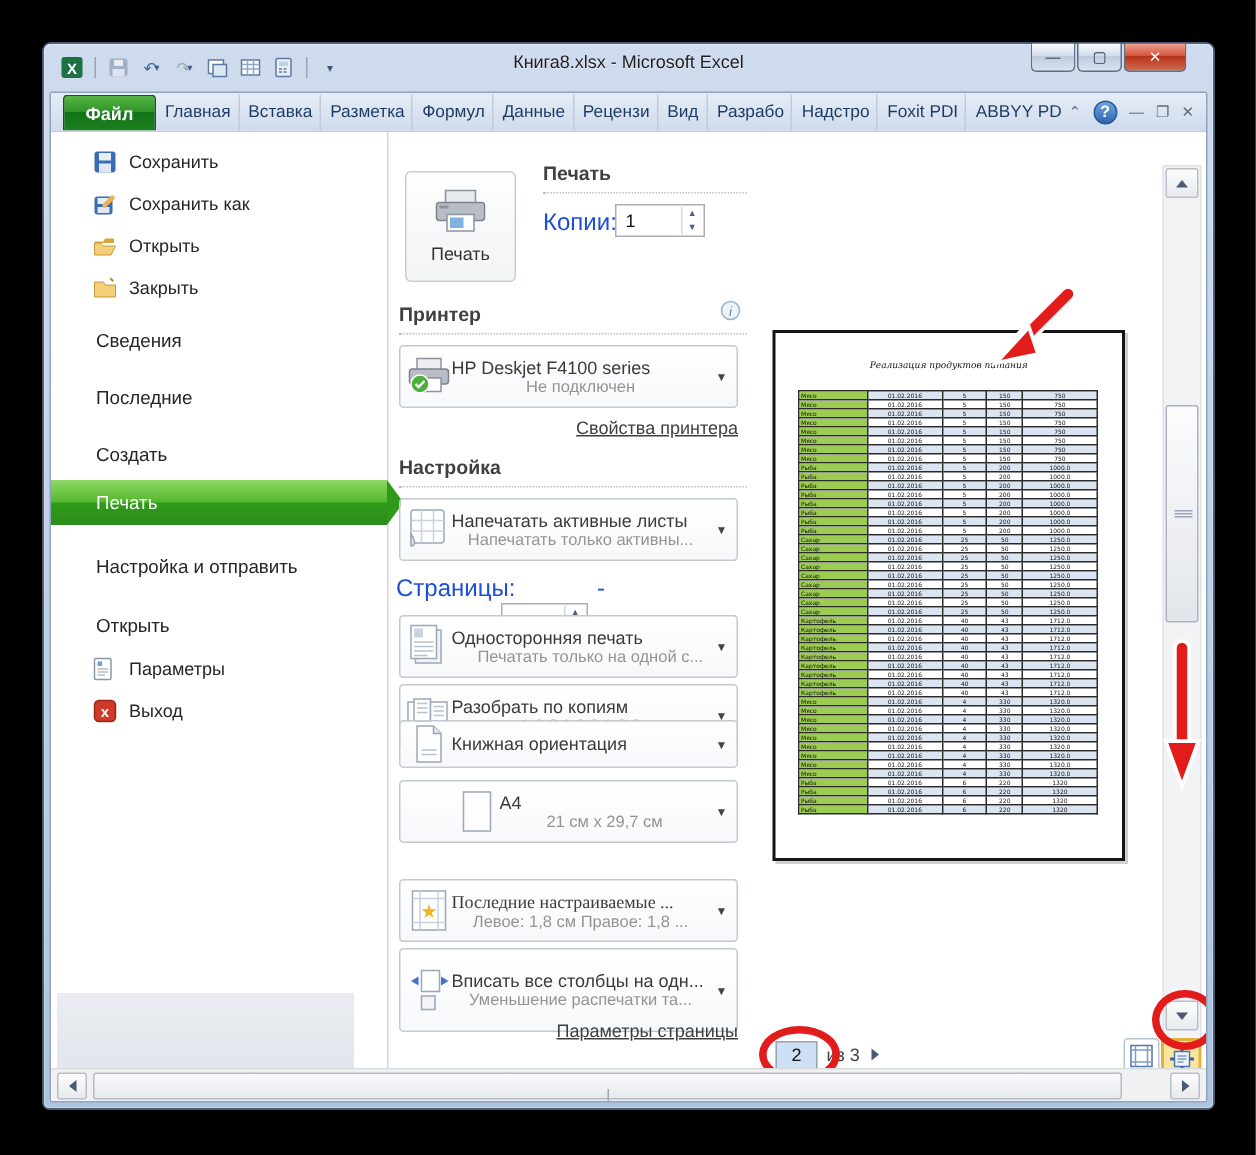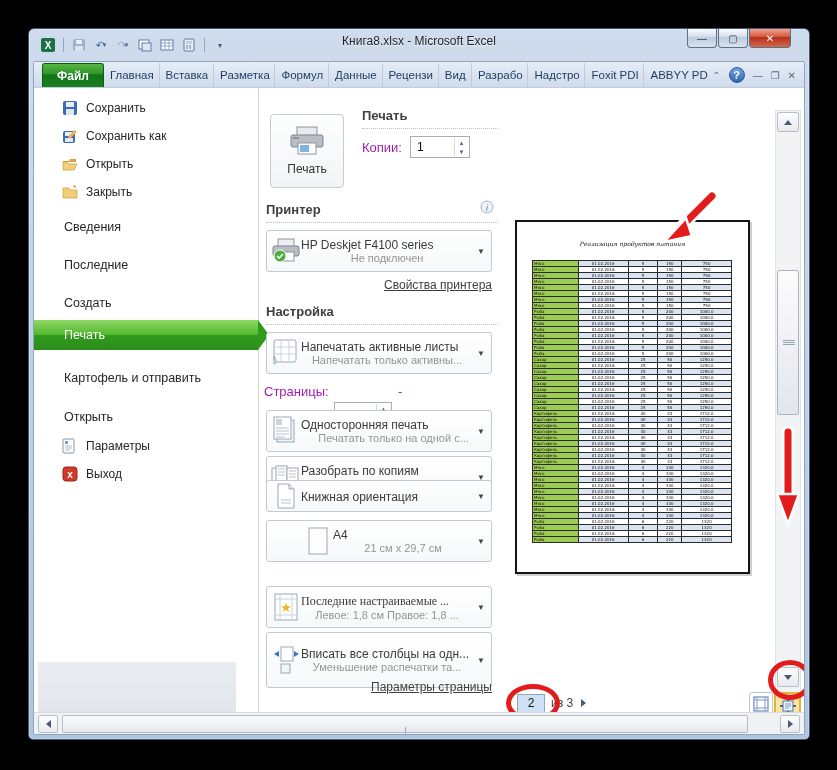--- a/index.html
+++ b/index.html
@@ -57,21 +57,21 @@
   .spin span { flex:1; display:flex; align-items:center; justify-content:center; font-size:6px; color:#44618c; }
   .num { font-size:12px; padding:3px 16px 0 6px; color:#111; }
   .link { font-size:12px; color:#3e3e3e; text-decoration:underline; }
   .dd { left:2px; width:226px; border:1px solid #c2c9d2; border-radius:3px; background:linear-gradient(#fff,#f7f8fa);
     display:flex; align-items:center; padding:2px 6px 2px 4px; }
   .dd .ic { width:30px; flex:0 0 auto; display:flex; align-items:center; justify-content:center; }
   .dd .tx { flex:1 1 auto; overflow:hidden; }
   .dd .t1 { font-size:12px; color:#3b3b3b; white-space:nowrap; }
   .dd .t2 { font-size:11px; color:#949494; white-space:nowrap;text-align:center; }
   .dd .car { flex:0 0 auto; font-size:8px; color:#444; margin-left:4px; }
-  .lbl { font-size:13px; color:#a21caf; }
+  .lbl { font-size:16px; color:#1d4ed8; }
   
   .preview { position:absolute; left:468px; top:0; bottom:0; right:0; background:#fff; }
   .page { position:absolute; left:13px; top:132px; width:235px; height:354px; background:#fff; border:2px solid #151515;
     box-shadow:2px 2px 0 rgba(120,120,120,0.35); }
   .page-title { position:absolute; left:0; right:0; top:18px; text-align:center; font-style:italic; font-size:6px; color:#111;
     font-family:"DejaVu Serif", serif; }
   .ptable { position:absolute; left:15px; top:38px; width:200px; border-collapse:collapse; font-family:"DejaVu Sans", sans-serif;
     font-size:4px; color:#111; }
   .ptable td { border:1px solid #2a2a2a; height:5px; line-height:5px; padding:0 1px; text-align:center; overflow:hidden; white-space:nowrap; }
   .ptable td.c0 { background:#9ccc52; text-align:left; width:46px; }
@@ -237,21 +237,21 @@
         <div class="side-nav" style="top:166px;">
           <span>Последние</span>
         </div>
         <div class="side-nav" style="top:204px;">
           <span>Создать</span>
         </div>
         <div class="side-nav active" style="top:232px;">
           <span>Печать</span>
         </div>
         <div class="side-nav" style="top:279px;">
-          <span>Картофель и отправить</span>
+          <span>Настройка и отправить</span>
         </div>
         <div class="side-nav" style="top:318px;">
           <span>Открыть</span>
         </div>
 
         <div class="side-item" style="top:348px;">
           <span class="icn">
             <svg width="14" height="16">
                 <rect x="1" y="1" width="11" height="14" rx="1" fill="#fff" stroke="#8b97a8"></rect>
                 <rect x="3" y="3" width="3" height="3" fill="#6fa0d8"></rect>

